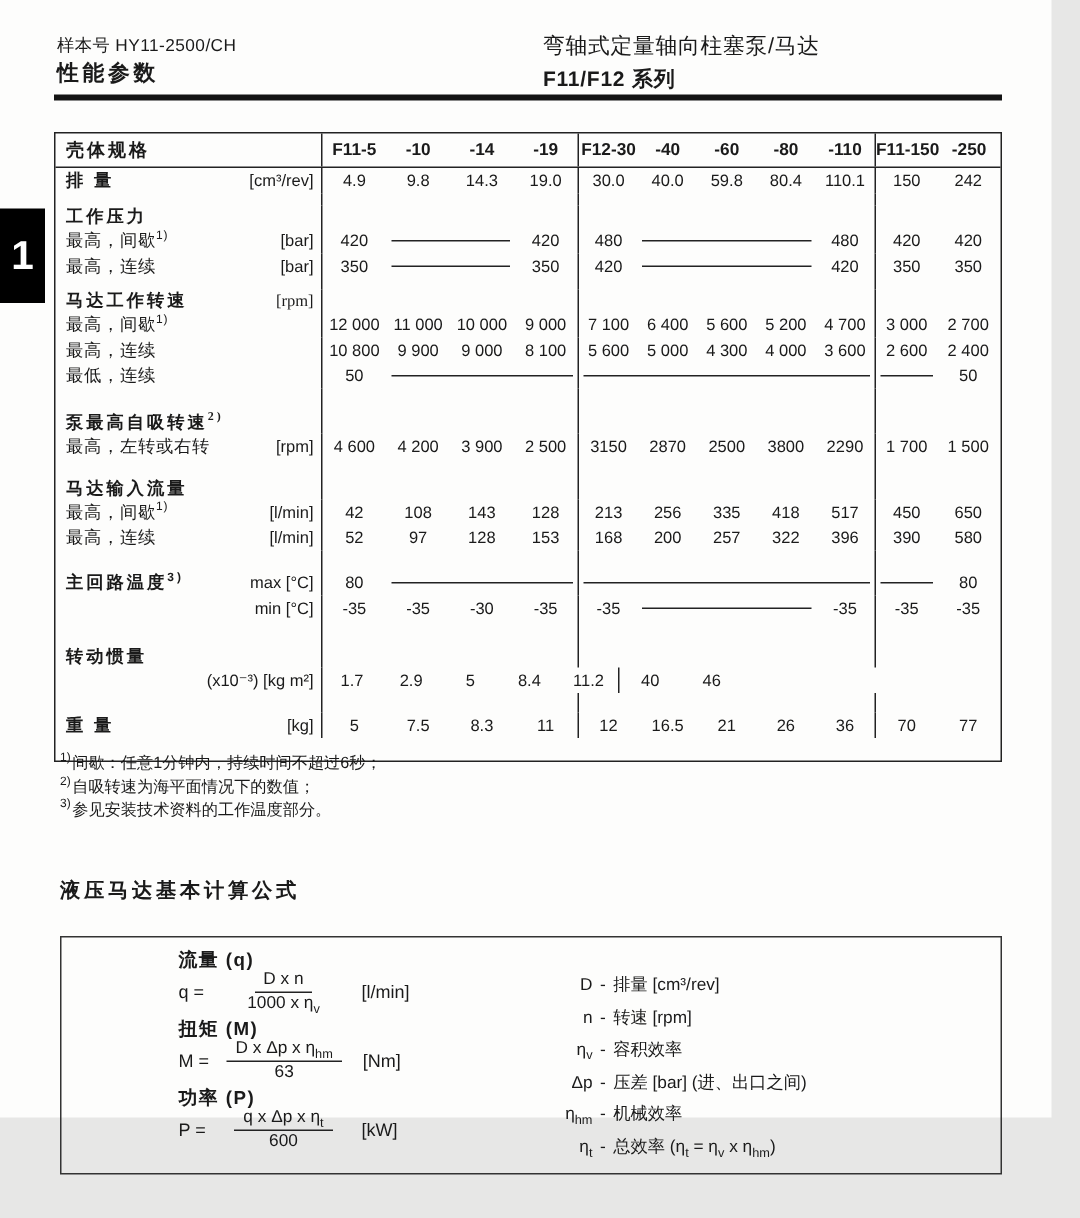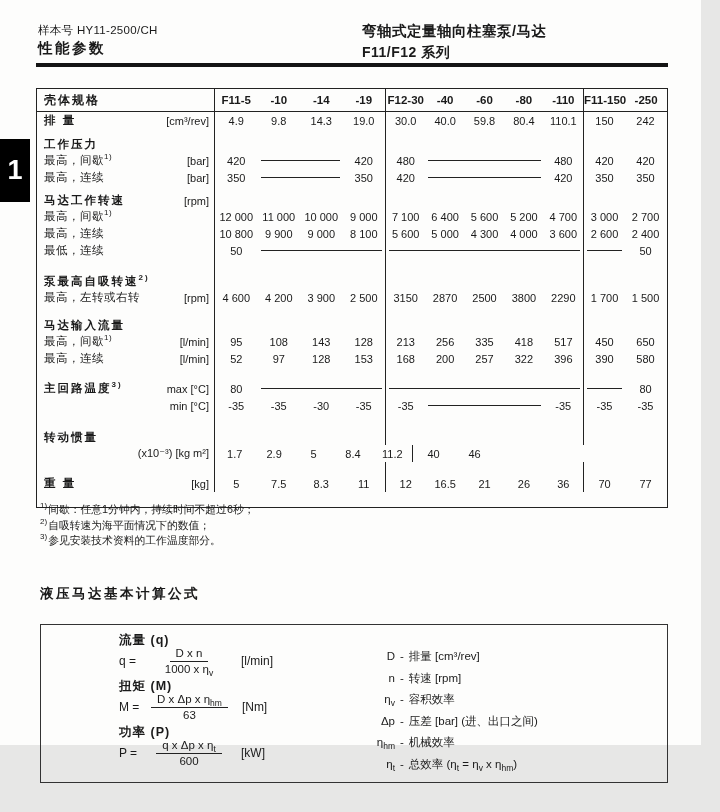--- a/index.html
+++ b/index.html
@@ -9,35 +9,35 @@
     font-family:"Liberation Sans","DejaVu Sans",sans-serif;
     color:#1a1a1a;
     -webkit-font-smoothing:antialiased;
   }
   .page{position:absolute;left:0;top:0;width:701px;height:745px;background:#fdfdfc;}
 
   
   .doc-num{position:absolute;left:38px;top:23px;font-size:11.5px;letter-spacing:0.3px;}
   .doc-title{position:absolute;left:38px;top:39px;font-size:14.5px;font-weight:bold;letter-spacing:2.5px;}
   .prod-block{position:absolute;left:362px;top:21px;line-height:21px;}
-  .prod-title{font-size:14.5px;font-weight:bold;letter-spacing:0.5px;}
+  .prod-title{font-size:14.5px;font-weight:normal;letter-spacing:0.5px;}
   .prod-series{font-size:14px;font-weight:bold;letter-spacing:0.5px;}
   .rule{position:absolute;left:36px;top:63px;width:632px;height:4px;background:#141414;}
 
   
   .tab{position:absolute;left:0;top:139px;width:30px;height:63px;background:#000;
        display:flex;align-items:center;justify-content:center;
        color:#fff;font-size:27px;font-weight:bold;}
 
   
   .ptable{position:absolute;left:36px;top:88px;width:632px;box-sizing:border-box;
           border:1.5px solid #222;padding-bottom:15px;}
   .trow{display:flex;align-items:center;min-height:17px;}
   .trow.thead{min-height:22px;border-bottom:1.4px solid #222;}
-  .trow.hrow{min-height:15px;}
+  .trow.hrow{min-height:15px;font-family:Liberation Serif, serif;}
   .lcell{width:177px;box-sizing:border-box;display:flex;justify-content:space-between;
          align-items:center;padding:0 5px 0 7px;align-self:stretch;}
   .lbl{font-size:11.5px;letter-spacing:0.5px;white-space:nowrap;}
   .lbl.b{font-weight:bold;letter-spacing:2px;}
   .thead .lbl{font-weight:bold;font-size:12px;letter-spacing:2px;}
   .unit{font-size:11px;white-space:nowrap;}
   .rg{display:flex;align-items:center;box-sizing:border-box;align-self:stretch;
       border-left:1.4px solid #222;}
   .rg1{width:171px;}.rg2{width:198px;}.rg3{width:83px;}
   .vcell{flex:1;text-align:center;font-size:11px;white-space:nowrap;}
@@ -319,21 +319,21 @@
         <div class="rg rg1"></div>
         <div class="rg rg2"></div>
         <div class="rg rg3"></div>
       </div>
       <div class="trow">
         <div class="lcell">
           <span class="lbl">最高，间歇<sup>1)</sup></span>
           <span class="unit">[l/min]</span>
         </div>
         <div class="rg rg1">
-          <div class="vcell">95</div>
+          <div class="vcell">42</div>
           <div class="vcell">108</div>
           <div class="vcell">143</div>
           <div class="vcell">128</div>
         </div>
         <div class="rg rg2">
           <div class="vcell">213</div>
           <div class="vcell">256</div>
           <div class="vcell">335</div>
           <div class="vcell">418</div>
           <div class="vcell">517</div>

